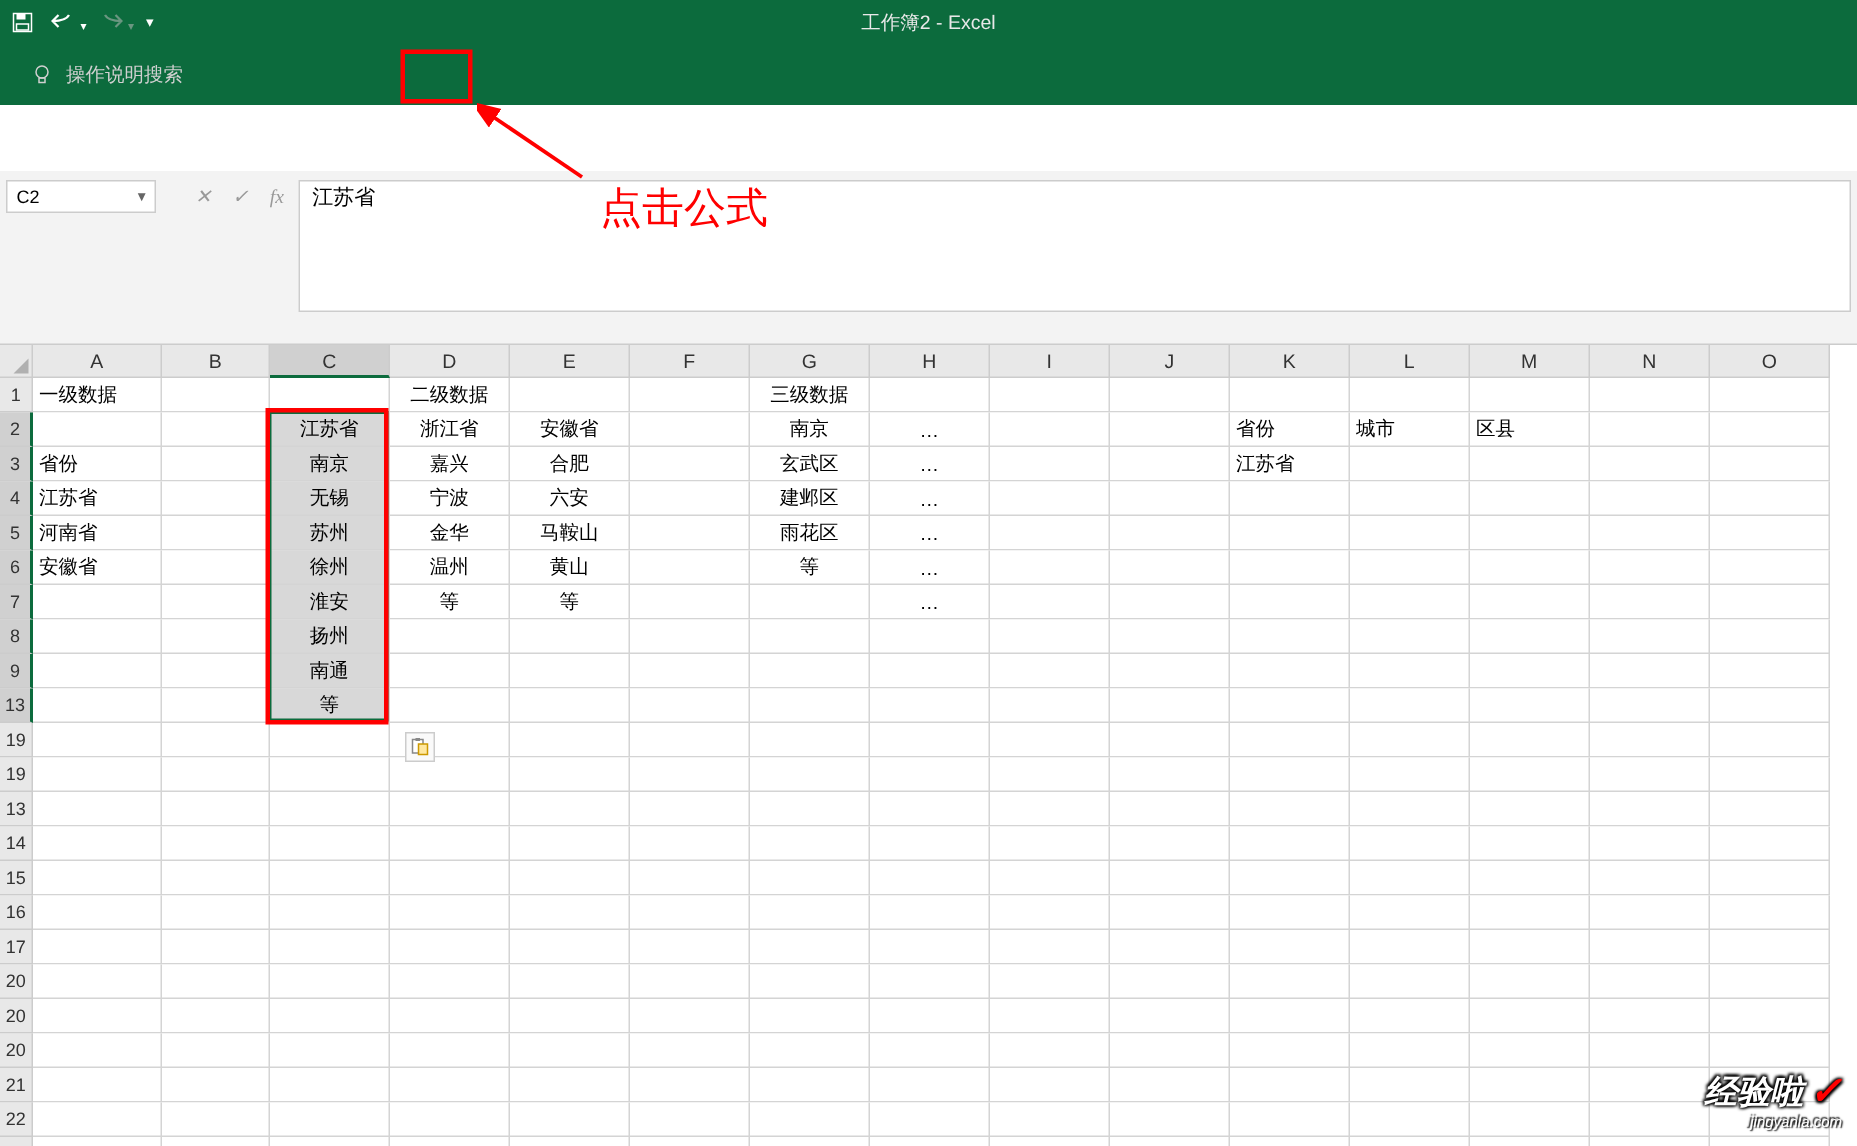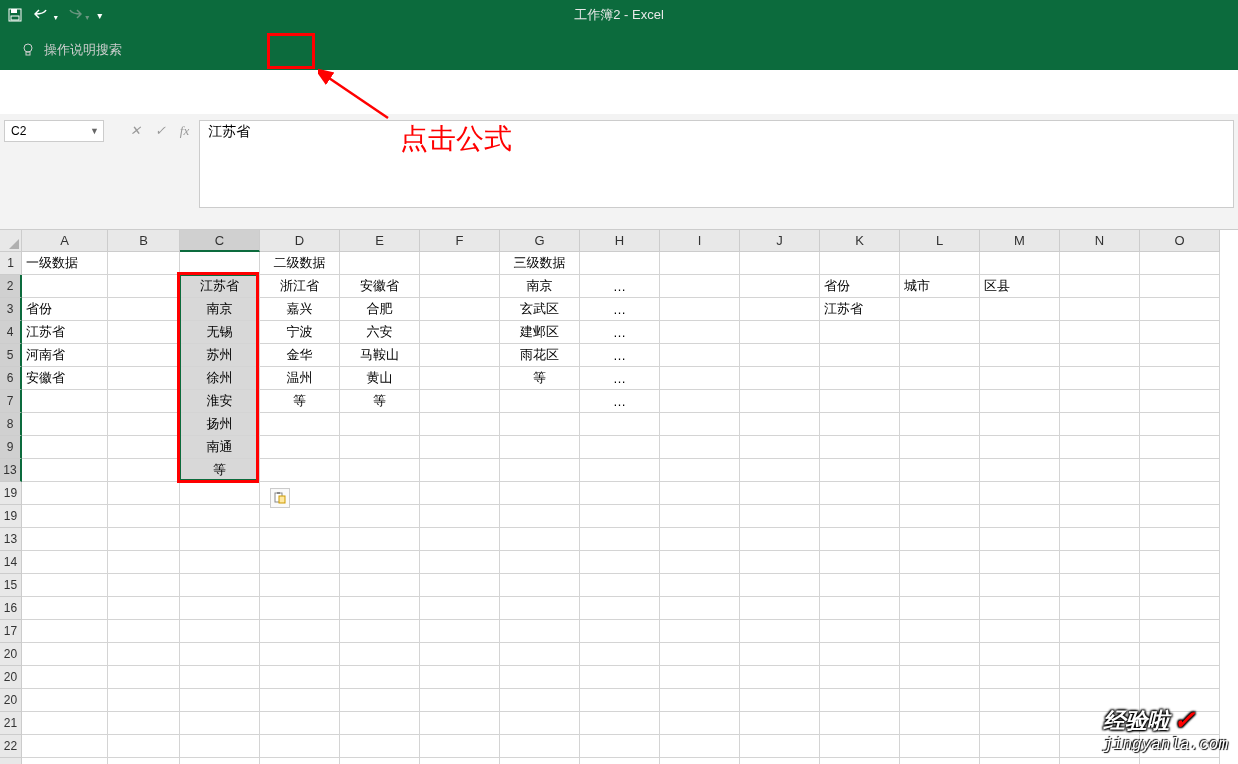--- a/index.html
+++ b/index.html
@@ -43,21 +43,21 @@
     .cell { border-right: 1px solid #d4d4d4; border-bottom: 1px solid #d4d4d4; display: flex; align-items: center; padding: 0 4px; font-size: 13px; background: white; overflow: hidden; white-space: nowrap; }
     .cell.center { justify-content: center; }
     .cell.selected-range { background: #d8d8d8; }
     
     .selection-border { position: absolute; border: 2px solid #0c6b3d; pointer-events: none; z-index: 20; }
     .red-box-cells { position: absolute; border: 3px solid #ff0000; pointer-events: none; z-index: 50; }
     
     .watermark { position: fixed; right: 10px; bottom: 10px; text-align: right; z-index: 200; pointer-events: none; }
     .watermark-main { color: white; font-size: 22px; font-weight: bold; font-style: italic; text-shadow: 1px 1px 2px #000, -1px -1px 2px #000, 1px -1px 2px #000, -1px 1px 2px #000; display: flex; align-items: center; gap: 4px; }
     .watermark-check { color: #ff0000; font-size: 26px; font-weight: bold; }
-    .watermark-sub { color: white; font-size: 16px; font-style: italic; text-shadow: 1px 1px 1px #000, -1px -1px 1px #000; font-family: Liberation Mono, monospace; }
+    .watermark-sub { color: white; font-size: 10px; font-style: italic; text-shadow: 1px 1px 1px #000, -1px -1px 1px #000; }
     
     .paste-icon { position: absolute; z-index: 30; width: 20px; height: 20px; border: 1px solid #ccc; background: #fafafa; display: flex; align-items: center; justify-content: center; font-size: 10px; }
   </style>
 </head>
 <body>
 
 <div class="title-bar">
   <div class="title-bar-left">
     <span class="qa-icon">
       <svg width="14" height="14" viewBox="0 0 14 14">

